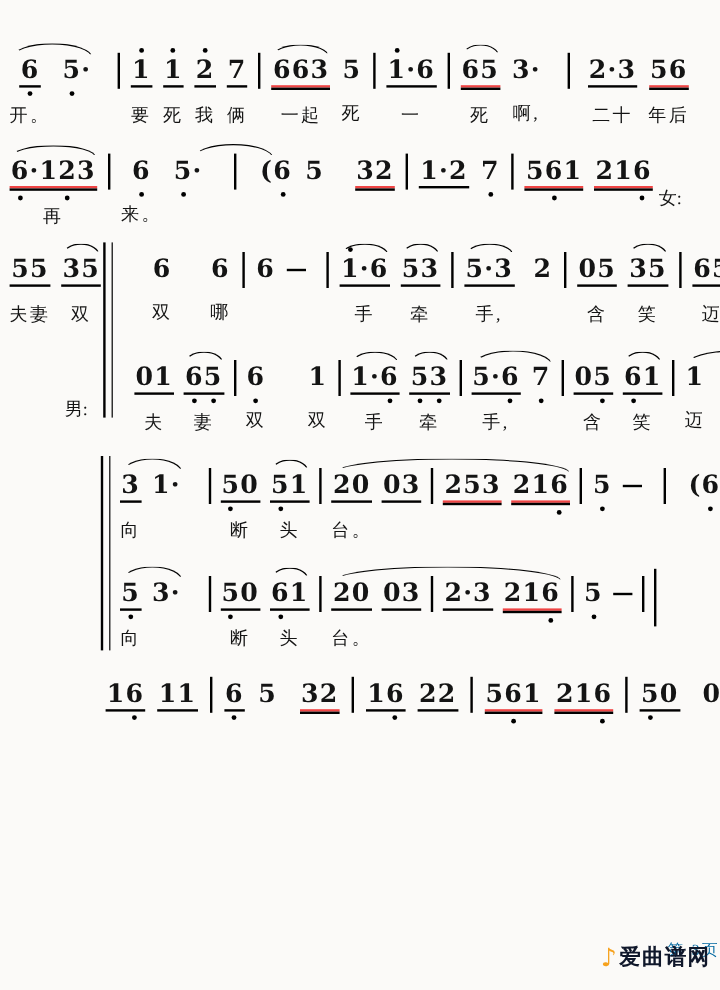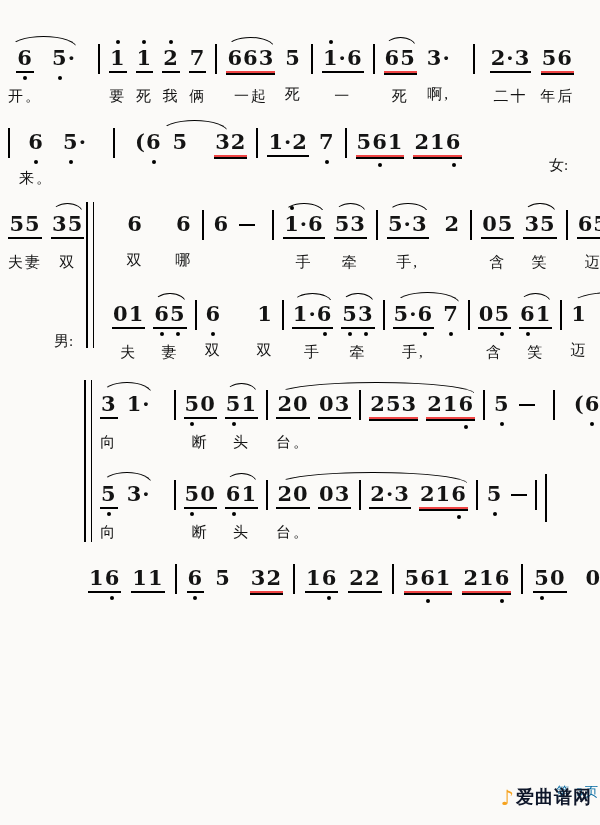--- a/index.html
+++ b/index.html
@@ -104,20 +104,25 @@
           <div class="txt"><span class="ch">2</span><span class="ch">·</span><span class="ch">3</span></div>
           <div class="ly">二十</div>
         </div>
         <div class="tok u2">
           <div class="txt"><span class="ch">5</span><span class="ch">6</span></div>
           <div class="ly">年后</div>
         </div>
         <div class="slur" style="left: 2px; width: 65px;"></div>
       </div>
       <div class="line" style="top: 120px; left: 8px; gap: 9px;">
+        <div class="tok u2">
+          <div class="arc"></div>
+          <div class="txt"><span class="ch">6<i class="db"></i></span><span class="ch">·</span><span class="ch">1</span><span class="ch">2<i class="db"></i></span><span class="ch">3</span></div>
+          <div class="ly">再</div>
+        </div>
         <div class="bar"></div>
         <div class="tok">
           <div class="txt"><span class="ch">6<i class="db"></i></span></div>
           <div class="ly">来。</div>
         </div>
         <div class="tok">
           <div class="txt"><span class="ch">5<i class="db"></i></span><span class="ch">·</span></div>
         </div>
         <div class="bar" style="margin-left: 16px;"></div>
         <div class="tok" style="margin-left: 10px;">

